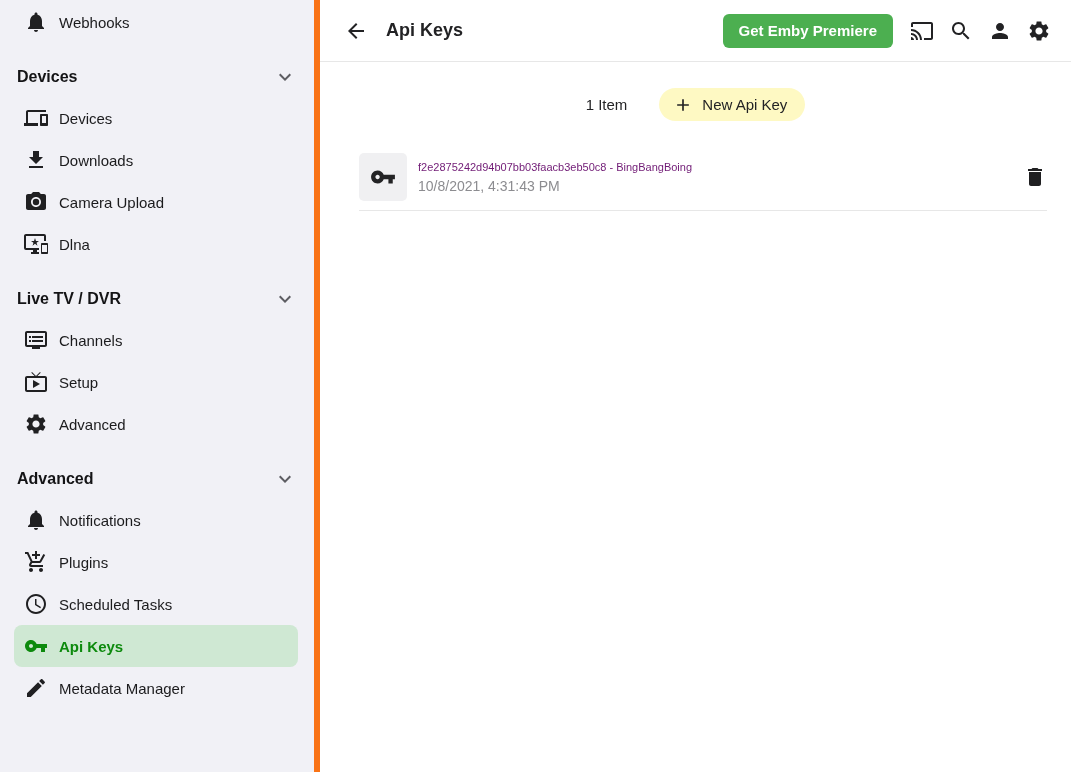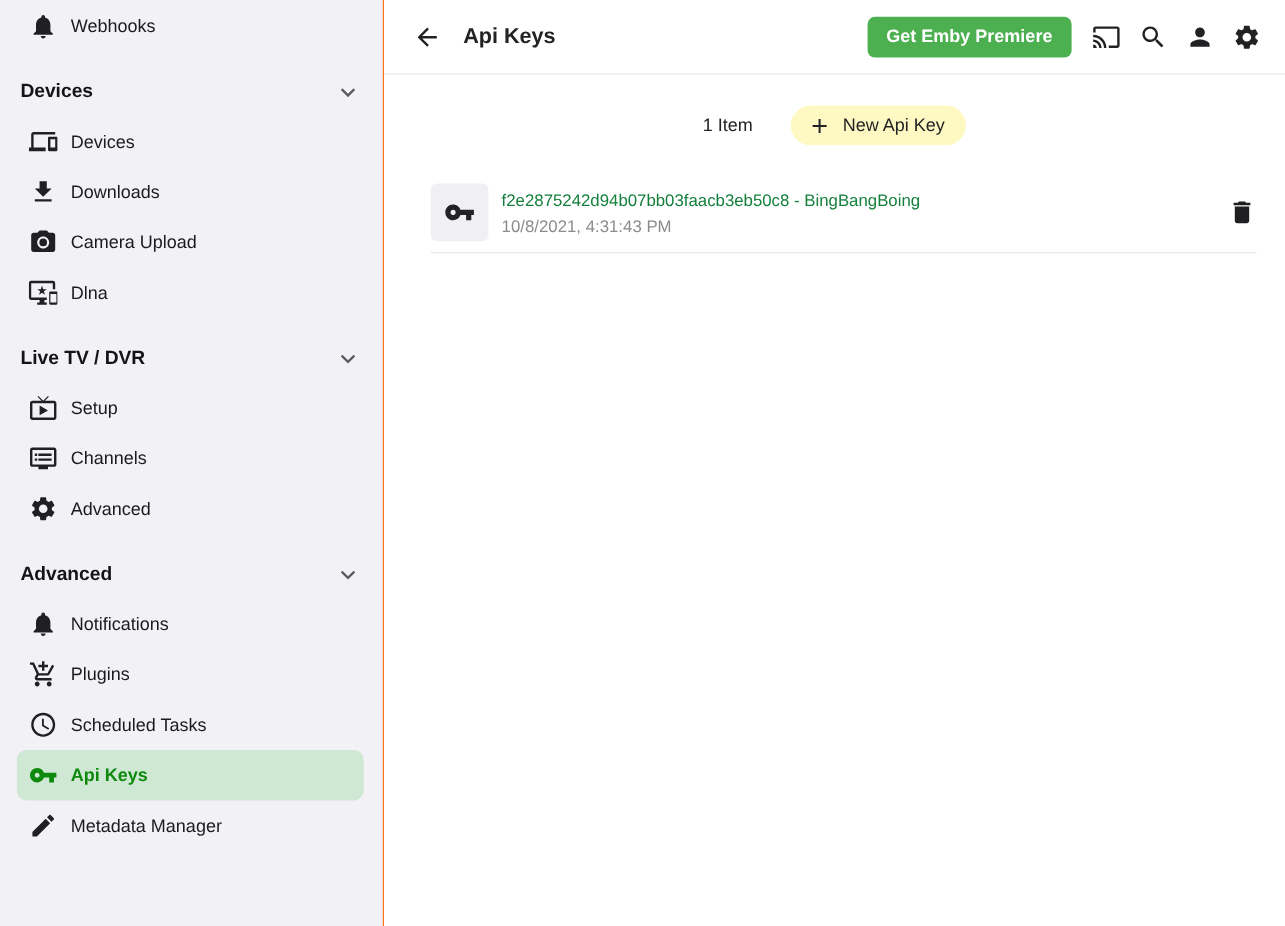--- a/index.html
+++ b/index.html
@@ -10,21 +10,21 @@
     background: #fff;
     color: #1c1c1e;
   }
 
   
   .sidebar {
     width: 320px;
     min-width: 320px;
     height: 772px;
     background: #f1f1f6;
-    border-right: 1px solid #f97316;
+    border-right: 6px solid #f97316;
     padding-top: 1px;
     overflow: hidden;
   }
   .side-item {
     display: flex;
     align-items: center;
     height: 42px;
     margin: 0 16px 0 14px;
     padding-left: 10px;
     border-radius: 8px;
@@ -115,21 +115,21 @@
   .key-iconbox {
     width: 48px; height: 48px;
     border-radius: 5px;
     background: #f0f0f2;
     display: flex; align-items: center; justify-content: center;
     color: #232325;
     flex: none;
   }
   .key-iconbox .icn { width: 26px; height: 26px; }
   .key-texts { margin-left: 11px; display: flex; flex-direction: column; gap: 5px; }
-  .key-name { font-size: 14px; color: #15803d; }
+  .key-name { font-size: 11px; color: #701a75; }
   .key-date { font-size: 14px; color: #8c8c90; }
   .delete-btn { margin-left: auto; width: 24px; height: 24px; color: #1f1f21; }
 </style>
 </head>
 <body>
 
 <aside class="sidebar">
 
   <div class="side-item">
     <span class="icn">
@@ -191,33 +191,33 @@
     <span class="chev">
       <svg viewBox="0 0 24 24" fill="currentColor">
           <path d="M7.41 8.59 12 13.17l4.59-4.58L18 10l-6 6-6-6 1.41-1.41z"></path>
         </svg>
     </span>
   </div>
 
   <div class="side-item">
     <span class="icn">
       <svg viewBox="0 0 24 24" fill="currentColor">
+          <path d="M21 3H3c-1.11 0-2 .89-2 2v12c0 1.1.89 2 2 2h5v2h8v-2h5c1.1 0 2-.9 2-2V5c0-1.11-.9-2-2-2zm0 14H3V5h18v12zm-2-9H8v2h11V8zm0 4H8v2h11v-2zM7 8H5v2h2V8zm0 4H5v2h2v-2z"></path>
+        </svg>
+    </span>
+    <span>Channels</span>
+  </div>
+
+  <div class="side-item">
+    <span class="icn">
+      <svg viewBox="0 0 24 24" fill="currentColor">
           <path d="M21 6h-7.59l3.29-3.29L16 2l-4 4-4-4-.71.71L10.59 6H3c-1.1 0-2 .89-2 2v12c0 1.1.9 2 2 2h18c1.1 0 2-.9 2-2V8c0-1.11-.9-2-2-2zm0 14H3V8h18v12zM9 10v8l7-4z"></path>
         </svg>
     </span>
     <span>Setup</span>
-  </div>
-
-  <div class="side-item">
-    <span class="icn">
-      <svg viewBox="0 0 24 24" fill="currentColor">
-          <path d="M21 3H3c-1.11 0-2 .89-2 2v12c0 1.1.89 2 2 2h5v2h8v-2h5c1.1 0 2-.9 2-2V5c0-1.11-.9-2-2-2zm0 14H3V5h18v12zm-2-9H8v2h11V8zm0 4H8v2h11v-2zM7 8H5v2h2V8zm0 4H5v2h2v-2z"></path>
-        </svg>
-    </span>
-    <span>Channels</span>
   </div>
 
   <div class="side-item">
     <span class="icn">
       <svg viewBox="0 0 24 24" fill="currentColor">
           <path d="M19.14 12.94c.04-.3.06-.61.06-.94 0-.32-.02-.64-.07-.94l2.03-1.58c.18-.14.23-.41.12-.61l-1.92-3.32c-.12-.22-.37-.29-.59-.22l-2.39.96c-.5-.38-1.03-.7-1.62-.94l-.36-2.54c-.04-.24-.24-.41-.48-.41h-3.84c-.24 0-.43.17-.47.41l-.36 2.54c-.59.24-1.13.57-1.62.94l-2.39-.96c-.22-.08-.47 0-.59.22L2.74 8.87c-.12.21-.08.47.12.61l2.03 1.58c-.05.3-.09.63-.09.94s.02.64.07.94l-2.03 1.58c-.18.14-.23.41-.12.61l1.92 3.32c.12.22.37.29.59.22l2.39-.96c.5.38 1.03.7 1.62.94l.36 2.54c.05.24.24.41.48.41h3.84c.24 0 .44-.17.47-.41l.36-2.54c.59-.24 1.13-.56 1.62-.94l2.39.96c.22.08.47 0 .59-.22l1.92-3.32c.12-.22.07-.47-.12-.61l-2.01-1.58zM12 15.6c-1.98 0-3.6-1.62-3.6-3.6s1.62-3.6 3.6-3.6 3.6 1.62 3.6 3.6-1.62 3.6-3.6 3.6z"></path>
         </svg>
     </span>
     <span>Advanced</span>
   </div>

